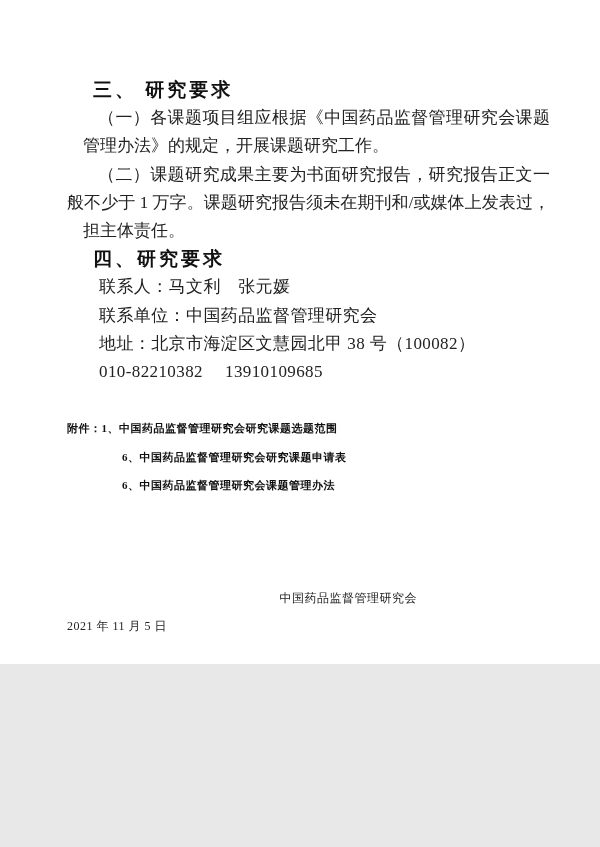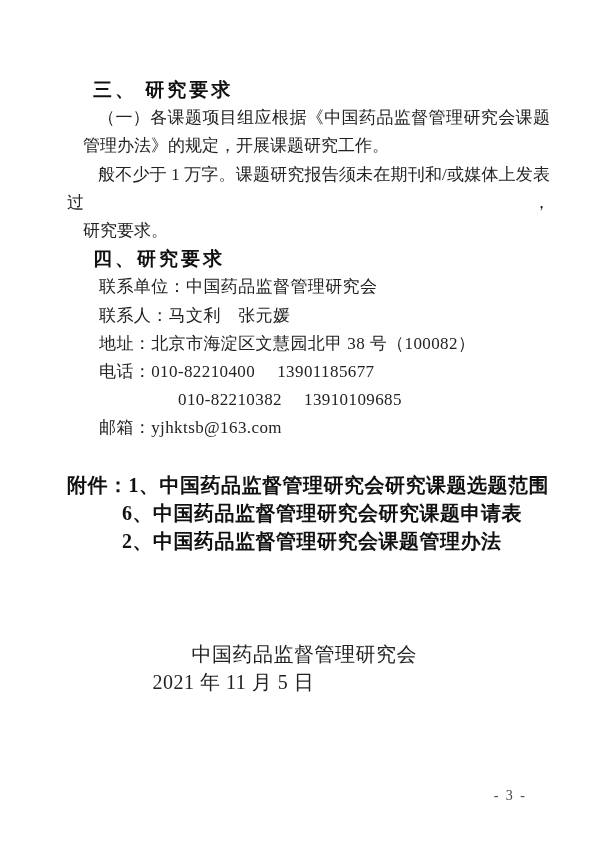--- a/index.html
+++ b/index.html
@@ -1,19 +1,19 @@
 <!DOCTYPE html>
 <html><head>
 <meta charset="utf-8">
 <style>
   html, body { margin: 0; padding: 0; background: #e8e8e8; }
   .page {
     position: relative;
     width: 600px;
-    height: 847px;
+    height: 664px;
     margin: 0 auto;
     background: #ffffff;
     font-family: "Liberation Serif", "DejaVu Serif", serif;
     color: #222222;
     font-size: 17px;
     line-height: 28.2px;
     overflow: hidden;
   }
   .content { padding: 76px 50px 0 67px; }
   .heading {
@@ -29,65 +29,64 @@
     text-align-last: justify;
     text-justify: inter-character;
   }
   .para .line:first-child { text-indent: 31px; }
   .para .line:last-child { text-align-last: auto; margin-left: 16px; }
   .contact { margin-left: 32px; }
   .contact .line { letter-spacing: 0.4px; }
   .contact .line:nth-child(5) { margin-left: 79px; }
   .attachments {
     font-weight: bold;
-    font-size: 20px;
+    font-size: 11px;
     margin-top: 28.2px;
     color: #111111;
   }
   .attachments .line { letter-spacing: 0.5px; }
   .attachments .line:nth-child(n+2) { margin-left: 55px; }
-  .signature { margin-top: 84.6px; font-size: 20px; letter-spacing: 0.5px; }
+  .signature { margin-top: 84.6px; font-size: 12px; letter-spacing: 0.5px; }
   .sig-org { text-align: right; padding-right: 133px; }
-  .sig-date { text-align: center; padding-right: 150px; }
+  .sig-date { text-align: left; padding-right: 150px; }
   .page-number {
     position: absolute;
     top: 782px;
     right: 73px;
     font-size: 14px;
     letter-spacing: 2px;
     color: #444444;
   }
 </style>
 </head>
 <body>
 
 <div class="page">
   <div class="content">
     <div class="heading">三、 研究要求</div>
     <div class="para">
         <div class="line">（一）各课题项目组应根据《中国药品监督管理研究会课题</div>
         <div class="line">管理办法》的规定，开展课题研究工作。</div>
       </div>
     <div class="para">
+        <div class="line">（二）课题研究成果主要为书面研究报告，研究报告正文一</div>
         <div class="line">般不少于 1 万字。课题研究报告须未在期刊和/或媒体上发表过，</div>
-        <div class="line">研究要求。</div>
+        <div class="line">担主体责任。</div>
       </div>
     <div class="heading">四、研究要求</div>
     <div class="contact">
+        <div class="line">联系人：马文利　张元媛</div>
         <div class="line">联系单位：中国药品监督管理研究会</div>
-        <div class="line">联系人：马文利　张元媛</div>
         <div class="line">地址：北京市海淀区文慧园北甲 38 号（100082）</div>
-        <div class="line">电话：010-82210400　 13901185677</div>
         <div class="line">010-82210382　 13910109685</div>
-        <div class="line">邮箱：yjhktsb@163.com</div>
       </div>
     <div class="attachments">
         <div class="line">附件：1、中国药品监督管理研究会研究课题选题范围</div>
         <div class="line">6、中国药品监督管理研究会研究课题申请表</div>
-        <div class="line">2、中国药品监督管理研究会课题管理办法</div>
+        <div class="line">6、中国药品监督管理研究会课题管理办法</div>
       </div>
     <div class="signature">
       <div class="sig-org">中国药品监督管理研究会</div>
       <div class="sig-date">2021 年 11 月 5 日</div>
     </div>
   </div>
   <div class="page-number">- 3 -</div>
 </div>
 
 </body></html>

